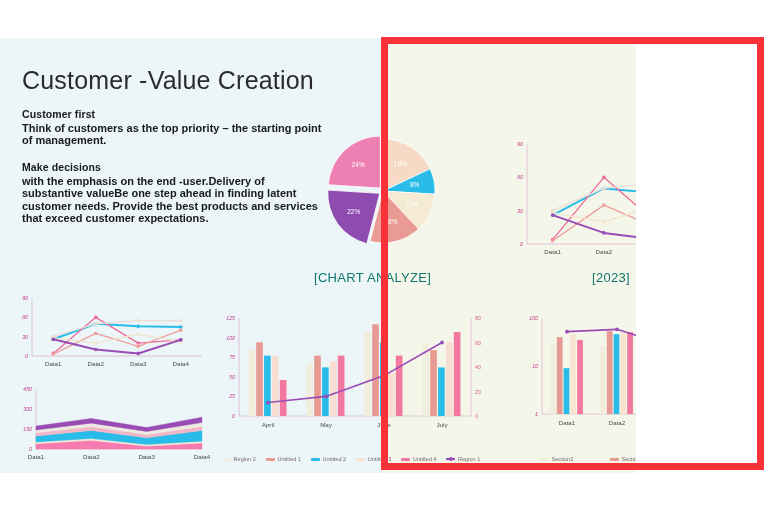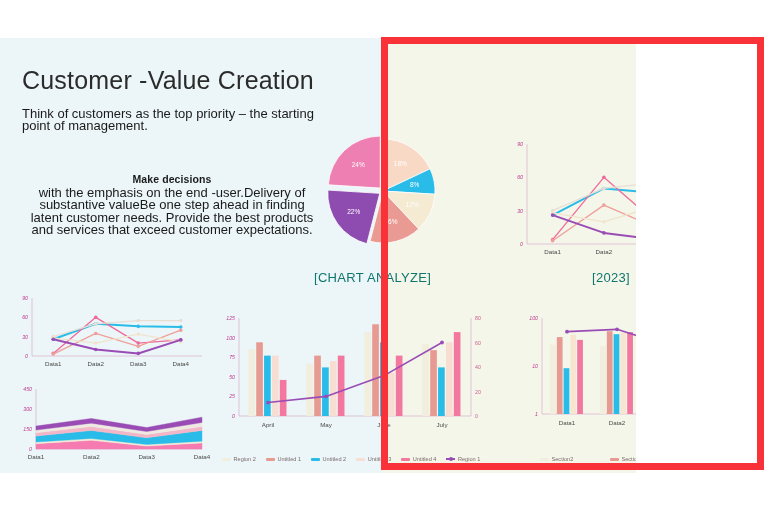--- a/index.html
+++ b/index.html
@@ -7,23 +7,23 @@
   #root{position:relative;width:768px;height:512px;background:#ffffff;}
 
   .slide{position:absolute;left:0;top:38px;width:636px;height:435px;overflow:hidden;}
   .bg-left{position:absolute;left:0;top:0;width:382px;height:435px;background:#ecf6f8;}
   .bg-right{position:absolute;left:382px;top:0;width:386px;height:435px;background:#f5f6ea;}
 
   .title{position:absolute;left:22px;top:28px;font-size:25px;color:#2b2b2b;letter-spacing:.2px;font-weight:400;white-space:nowrap;}
 
   .blk{position:absolute;left:22px;color:#1a1a1a;}
   .blk .h{font-size:10.5px;font-weight:bold;letter-spacing:.1px;margin-bottom:2px;}
-  .blk .p{font-size:13px;line-height:12.4px;font-weight:400;max-width:300px;}
+  .blk .p{font-size:11px;line-height:12.4px;font-weight:700;max-width:300px;}
   #blk1{top:70px;}
-  #blk2{top:135px;text-align:center;}
+  #blk2{top:123px;}
 
   
   .pie-wrap{position:absolute;left:318px;top:88px;width:130px;height:130px;}
   .pie-wrap svg{display:block;}
 
   .caption{position:absolute;font-size:13px;color:#0f766e;letter-spacing:.3px;}
   #cap-left{left:314px;top:232px;}
   #cap-right{left:592px;top:232px;}
 
   
@@ -47,20 +47,21 @@
 <body>
 
 <div id="root">
   <div class="slide">
     <div class="bg-left"></div>
     <div class="bg-right"></div>
 
     <div class="title">Customer -Value Creation</div>
 
     <div class="blk" id="blk1">
+      <div class="h">Customer first</div>
       <div class="p">Think of customers as the top priority     – the starting point of management.</div>
     </div>
 
     <div class="blk" id="blk2">
       <div class="h">Make decisions</div>
       <div class="p">with the emphasis on the end  -user.Delivery  of substantive valueBe  one step ahead in finding latent customer needs. Provide the best products and services that exceed customer expectations.</div>
     </div>
 
     <div class="pie-wrap">
       <svg viewBox="0 0 130 130" width="130" height="130" id="pie-svg">

